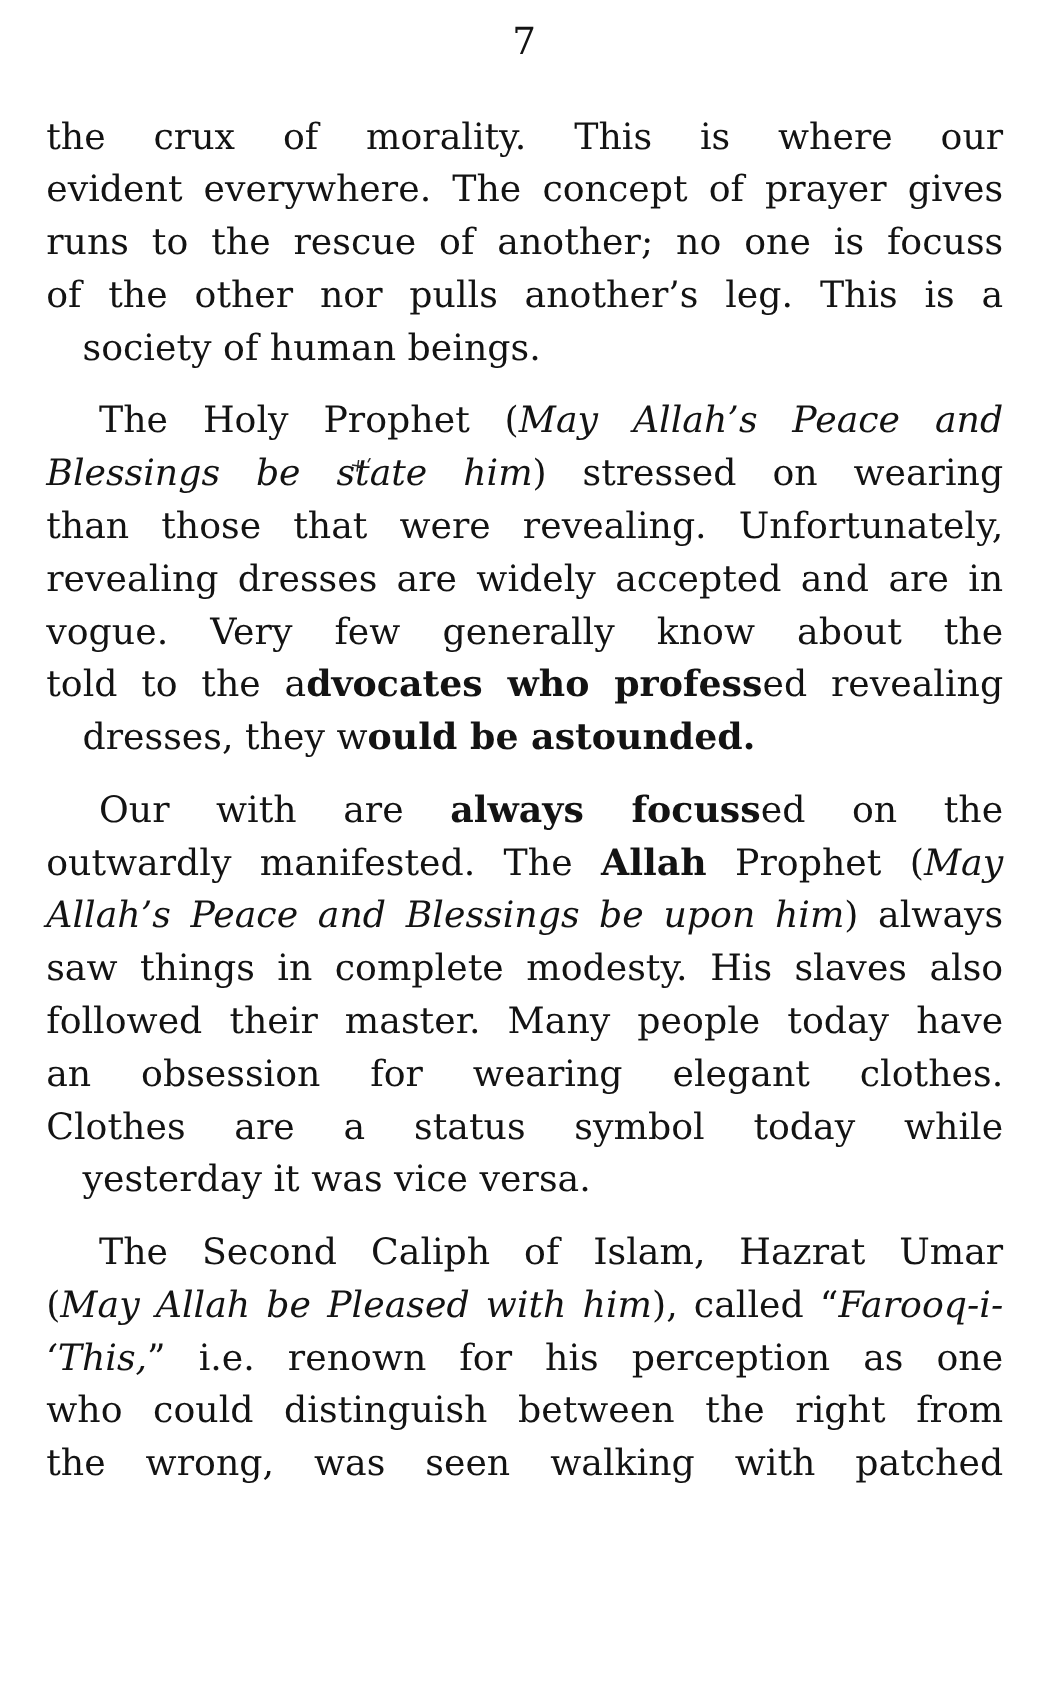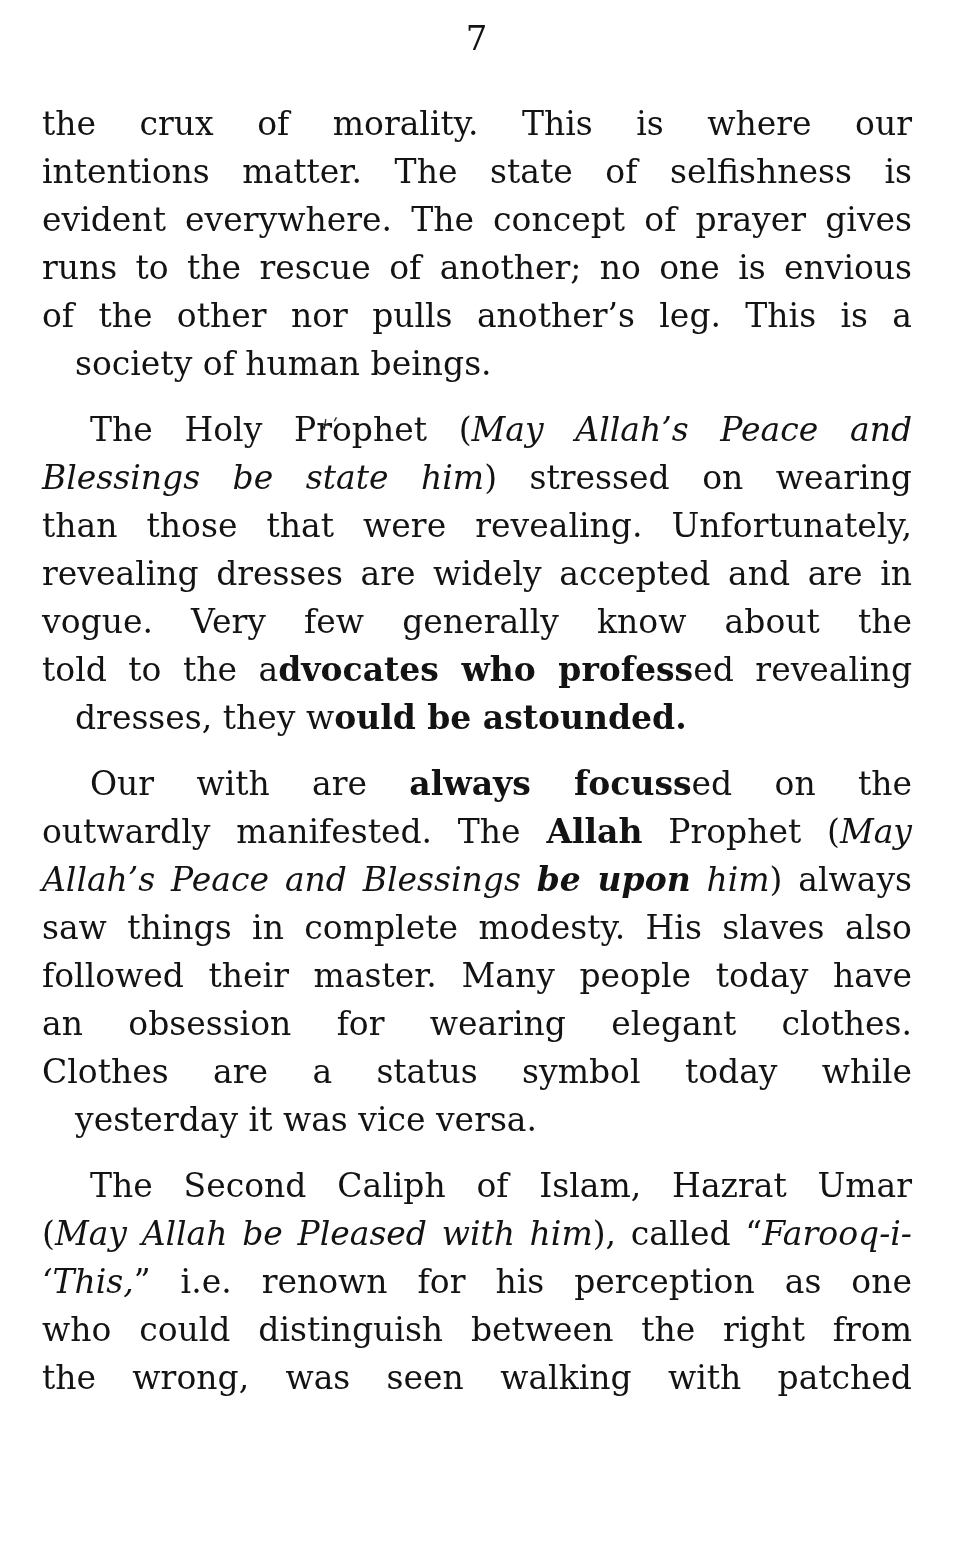--- a/index.html
+++ b/index.html
@@ -36,21 +36,21 @@
     text-align-last: justify;
     text-justify: inter-word;
     white-space: normal;
     min-height: 48px;
   }
   .line.indent { padding-left: 48px; }
   .line.last { text-align-last: left; margin-left: 33px; }
   .line span { display: inline; }
   .b  { font-weight: bold; }
   .i  { font-style: italic; }
-  .bi { font-style: italic; font-weight: bold; }
+  .bi { font-style: italic; font-weight: normal; }
   .ink-speck {
     position: absolute;
     left: 318px;
     top: 416px;
     font-size: 17px;
     line-height: 17px;
     color: #2a2a2a;
     transform: rotate(8deg);
     font-style: italic;
   }
@@ -59,23 +59,22 @@
 <body>
 
 <div class="page" style="background: rgb(255, 255, 255); color: rgb(19, 19, 19);">
   <div class="page-number">7</div>
 
   <div class="ink-speck">+ʹ</div>
 
   <div>
       <div class="paragraph">
         <div class="line"><span>the crux of morality.  This is where our</span></div>
-        <div class="line"><span>intentions matter. The state of selfishness is</span></div>
         <div class="line"><span>evident everywhere. The concept of prayer gives</span></div>
-        <div class="line"><span>runs to the rescue of another; no one is envious</span></div>
+        <div class="line"><span>runs to the rescue of another; no one is focuss</span></div>
         <div class="line"><span>of the other nor pulls another’s leg.  This is a</span></div>
         <div class="line last"><span>society of human beings.</span></div>
       </div>
       <div class="paragraph">
         <div class="line indent"><span>The Holy Prophet (</span><span class="i">May Allah’s Peace and</span></div>
         <div class="line"><span class="i">Blessings be state him</span><span>) stressed on wearing</span></div>
         <div class="line"><span>than those that were revealing.  Unfortunately,</span></div>
         <div class="line"><span>revealing dresses are widely accepted and are in</span></div>
         <div class="line"><span>vogue.  Very few generally know about the</span></div>
         <div class="line"><span>told to the a</span><span class="b">dvocates who profess</span><span>ed revealing</span></div>

